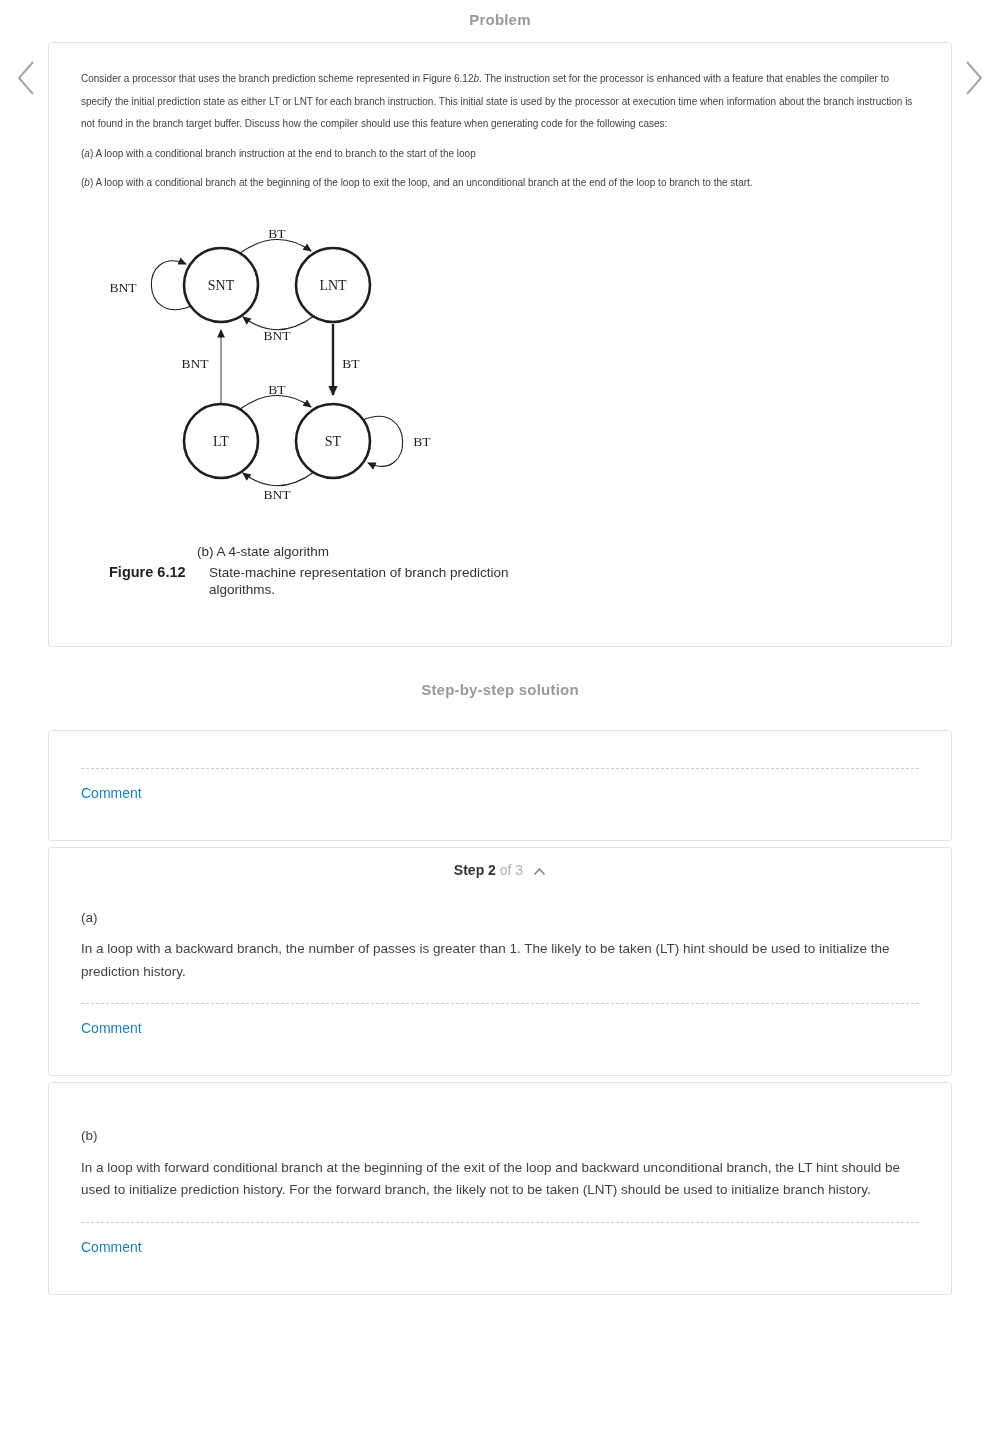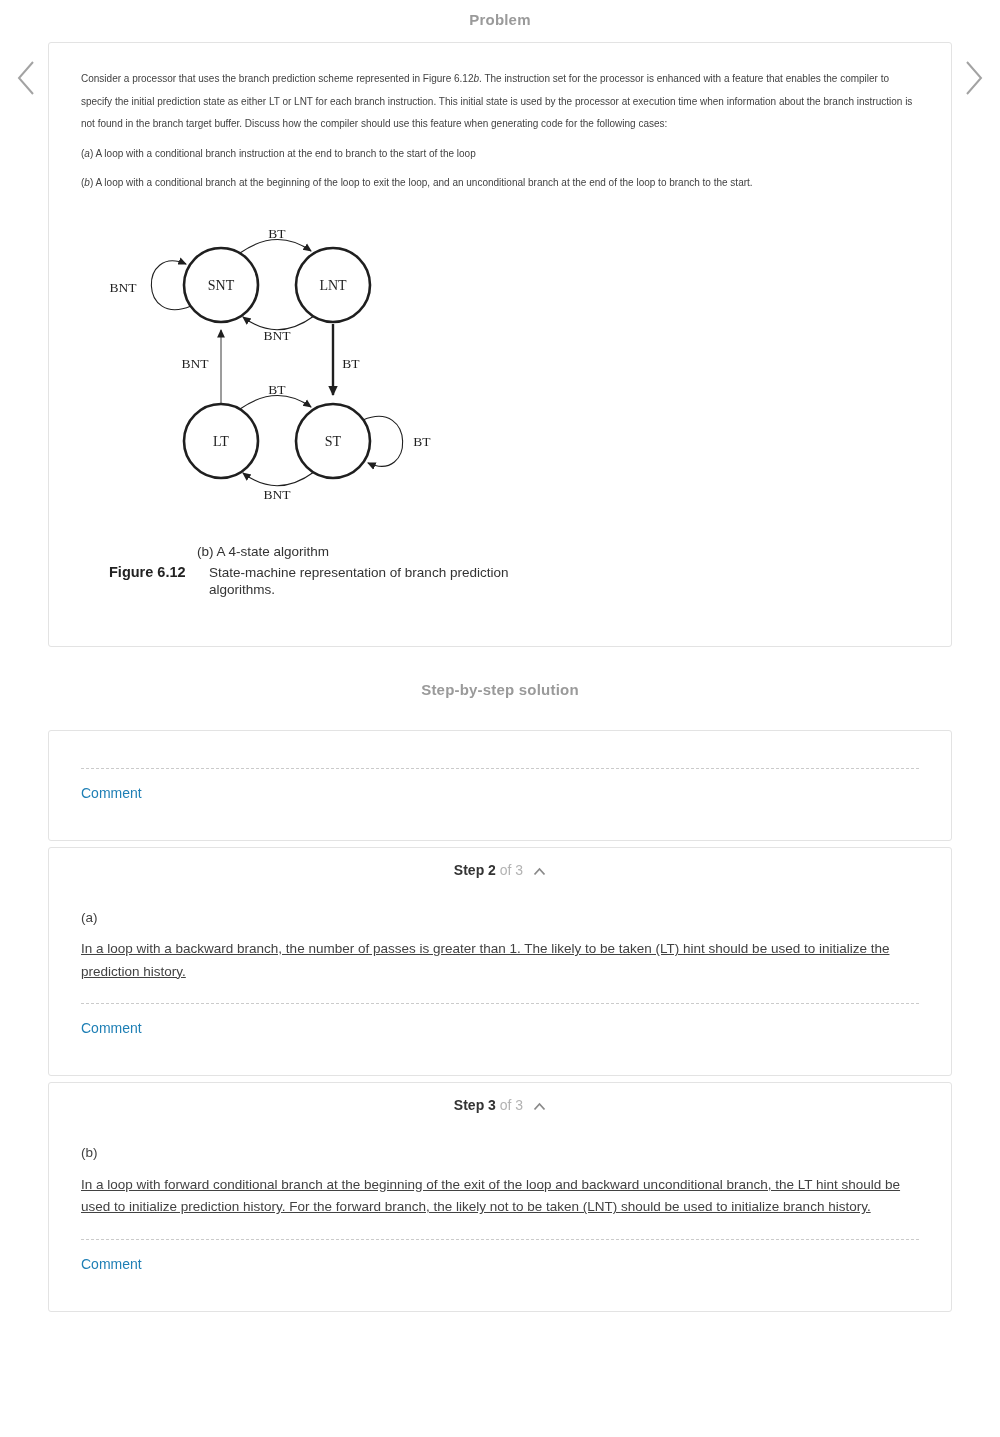--- a/index.html
+++ b/index.html
@@ -65,21 +65,21 @@
 
   
   .step-card { padding: 14px 32px 38px 32px; margin-bottom: 6px; }
   .step-header {
     text-align: center; font-size: 14px; color: #b3b3b3;
   }
   .step-header .step-title { color: #333; font-weight: bold; }
   .step-header .collapse { margin-left: 10px; vertical-align: -1px; cursor: pointer; display: inline-block; }
   .step-body { margin-top: 26px; font-size: 13.5px; line-height: 22.5px; color: #424242; }
   .step-part { margin-top: 31px; font-size: 13.5px; color: #424242; }
-  .step-part + .step-body { margin-top: 8px; text-decoration: underline; }
+  .step-part + .step-body { margin-top: 8px; }
   .sep { border: 0; border-top: 1px dashed #cbcbcb; margin: 23px 0 0 0; }
   .sep.tight { margin-top: 20px; }
   .comment-row { margin-top: 15px; }
   .comment-link {
     font-size: 14px; color: #1e7fb5; cursor: pointer; display: inline-block;
   }
 </style>
 </head>
 <body>
 
@@ -178,23 +178,20 @@
           </svg></span></div>
     <p class="step-part">(a)</p>
     <p class="step-body">In a loop with a backward branch, the number of passes is greater than 1. The likely to be taken (LT) hint should be used to initialize the prediction history.</p>
     <hr class="sep tight">
     <div class="comment-row">
       <span class="comment-link">Comment</span>
     </div>
   </div>
 
   <div class="card step-card">
-    <div class="step-header"><span class="step-title">Step 3</span> <span>of 3</span><span class="collapse"><svg width="13" height="9" viewBox="0 0 13 9">
-            <polyline points="1.5,7.5 6.5,2 11.5,7.5" fill="none" stroke="#8a8a8a" stroke-width="1.8"></polyline>
-          </svg></span></div>
     <p class="step-part">(b)</p>
     <p class="step-body">In a loop with forward conditional branch at the beginning of the exit of the loop and backward unconditional branch, the LT hint should be used to initialize prediction history. For the forward branch, the likely not to be taken (LNT) should be used to initialize branch history.</p>
     <hr class="sep tight">
     <div class="comment-row">
       <span class="comment-link">Comment</span>
     </div>
   </div>
 
 </div>
 

